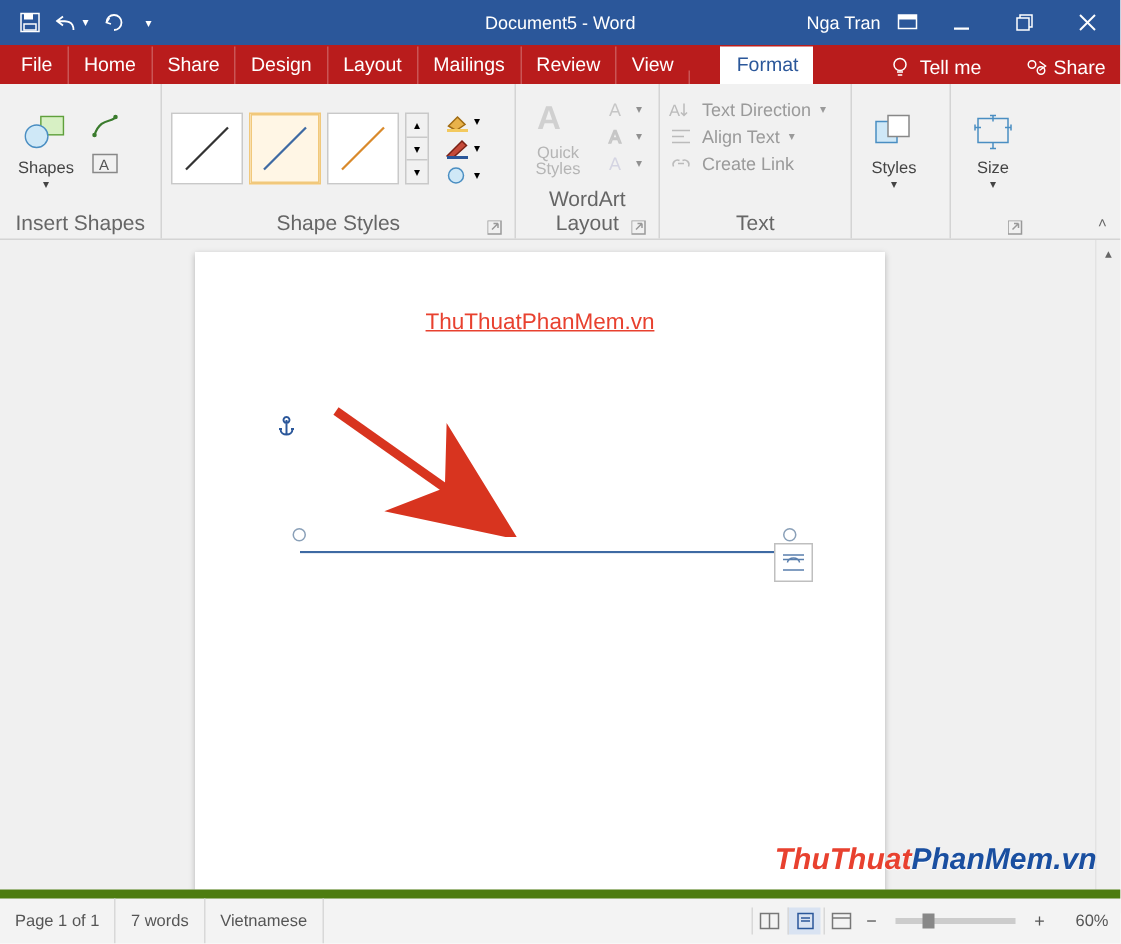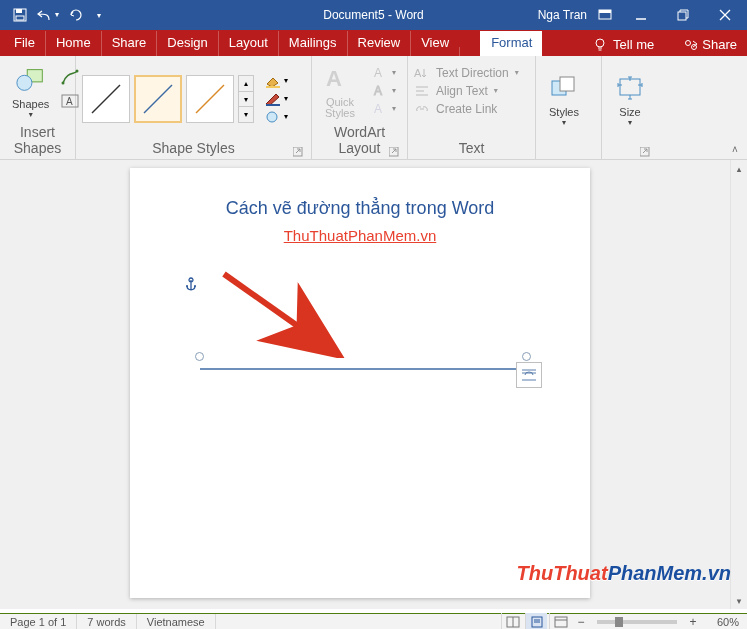--- a/index.html
+++ b/index.html
@@ -60,21 +60,21 @@
   .layout-btn { position: absolute; right: 48px; top: 194px; width: 26px; height: 26px; border: 1px solid #bfbfbf; background: #fff; display: flex; align-items: center; justify-content: center; cursor: pointer; }
   .arrow-annot { position: absolute; left: 86px; top: 100px; }
   .vscroll { position: absolute; right: 0; top: 0; bottom: 0; width: 17px; background: #f0f0f0; border-left: 1px solid #e3e3e3; }
   .vscroll .track { position: absolute; top: 17px; bottom: 17px; left: 0; right: 0; }
   .vscroll .arrow { position: absolute; left: 0; right: 0; height: 17px; display: flex; align-items: center; justify-content: center; font-size: 9px; color: #666; cursor: pointer; }
 
   .watermark { position: absolute; right: 16px; bottom: 24px; font-size: 20px; font-weight: 700; color: #e8412f; font-style: italic; text-shadow: 0 1px 0 #fff; }
   .watermark .thin { color: #1a4fa0; }
 
   
-  .statusbar { position: absolute; left: 0; right: 0; bottom: 0; height: 16px; background: #f3f3f3; border-top: 1px solid #4d7c0f; display: flex; align-items: center; font-size: 11px; color: #555; }
+  .statusbar { position: absolute; left: 0; right: 0; bottom: 0; height: 36px; background: #f3f3f3; border-top: 6px solid #4d7c0f; display: flex; align-items: center; font-size: 11px; color: #555; }
   .status-seg { padding: 0 10px; border-right: 1px solid #d8d8d8; height: 100%; display: flex; align-items: center; cursor: pointer; }
   .status-right { margin-left: auto; display: flex; align-items: center; gap: 2px; padding-right: 8px; }
   .view-btn { width: 22px; height: 18px; display: flex; align-items: center; justify-content: center; cursor: pointer; border-left: 1px solid #d8d8d8; }
   .view-btn.active { background: #d9e3f2; }
   .zoom-slider { width: 80px; height: 4px; background: #ccc; position: relative; margin: 0 6px; }
   .zoom-thumb { position: absolute; top: -3px; width: 8px; height: 10px; background: #888; }
   .zoom-btn { width: 16px; text-align: center; cursor: pointer; font-size: 12px; }
 </style>
 </head>
 <body>
@@ -160,21 +160,21 @@
           <circle cx="10" cy="9" r="2.5" fill="none" stroke="#fff"></circle>
           <path d="M9 3 L13 6 L9 9" fill="none" stroke="#fff"></path>
         </svg>
       <span>Share</span>
     </div>
   </div>
 </div>
 
 <div class="ribbon">
 
-  <div class="group" style="width:76px">
+  <div class="group" style="width:108px">
     <div class="group-body">
       <div class="big-btn">
         <div class="icon-slot">
           <svg width="34" height="28" viewBox="0 0 34 28">
               <rect x="13" y="3" width="16" height="13" fill="#d7f0c4" stroke="#5fa03c"></rect>
               <circle cx="10" cy="17" r="8" fill="#cfe8f7" stroke="#4a8ec2"></circle>
             </svg>
         </div>
         <span>Shapes</span>
         <span class="drop-caret">▾</span>
@@ -360,21 +360,20 @@
     </div>
   </div>
 
   <div class="collapse-ribbon">
     <span>˄</span>
   </div>
 </div>
 
 <div class="workspace">
   <div class="page">
-    <div class="doc-h1">Cách vẽ đường thẳng trong Word</div>
     <div class="doc-link">ThuThuatPhanMem.vn</div>
 
     <span class="anchor-mark">
       <svg width="14" height="16">
           <path d="M7 2 A2 2 0 1 1 6.99 2 M7 4 V14 M3 10 C 3 15 11 15 11 10 M2 10 H4 M10 10 H12" stroke="#2b579a" fill="none" stroke-width="1.3"></path>
         </svg>
     </span>
 
     <svg class="arrow-annot" width="130" height="90">
       <defs>

